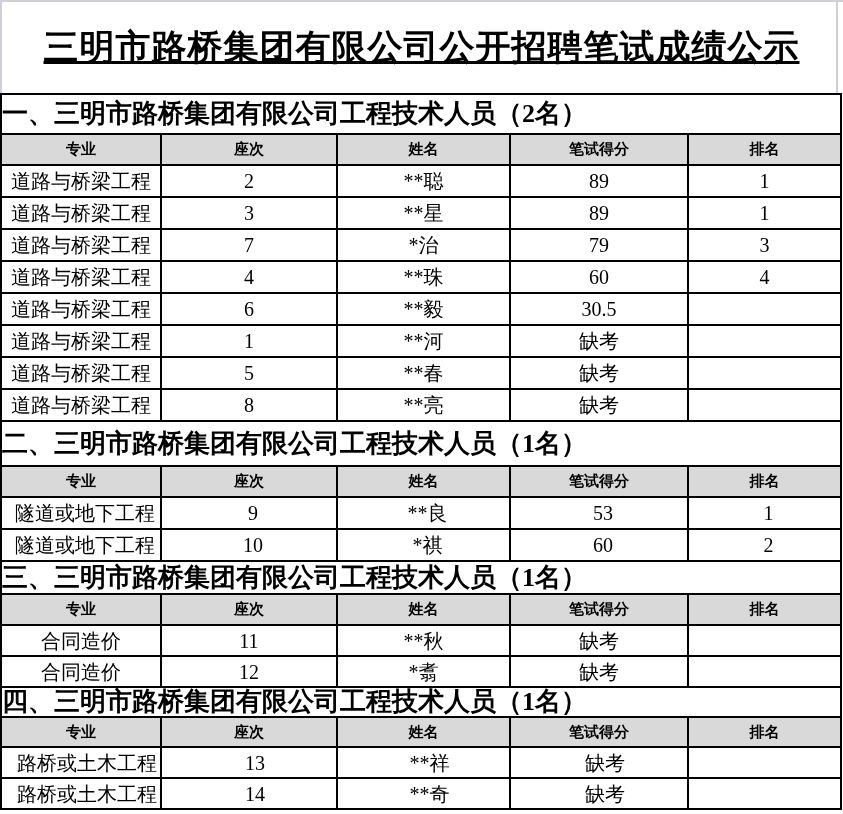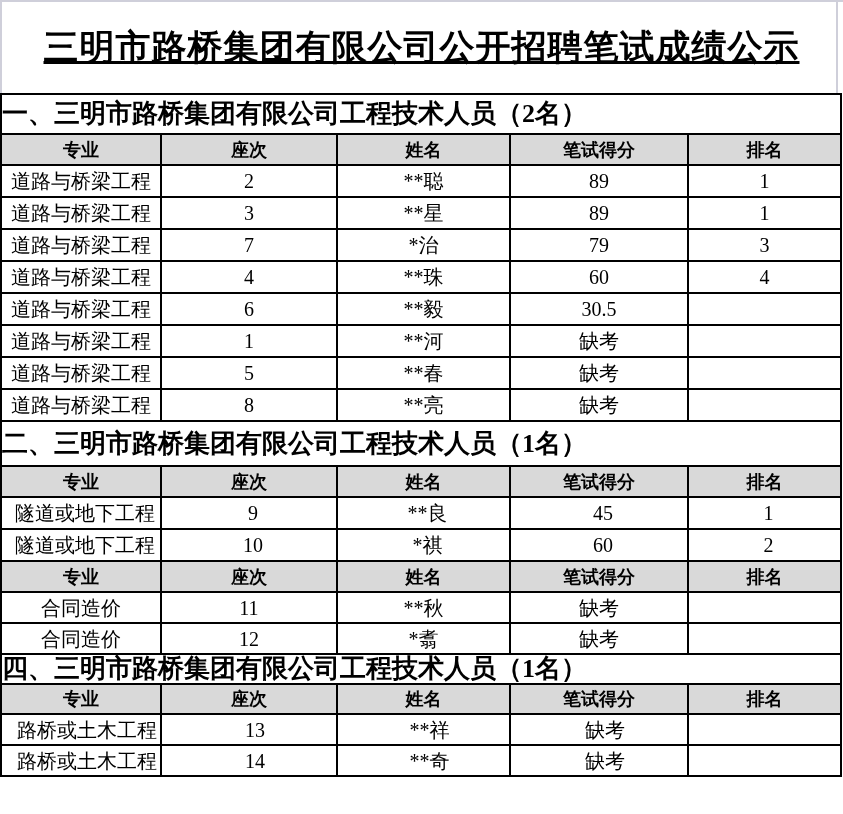--- a/index.html
+++ b/index.html
@@ -76,21 +76,21 @@
     padding-left: 7px;
     background: #ffffff;
   }
   tr.sec-heading-row-0 td { height: 40px; font-family: Liberation Serif, serif; }
   tr.sec-heading-row-1 td { height: 45px; }
   tr.sec-heading-row-2 td { height: 33px; }
   tr.sec-heading-row-3 td { height: 30px; }
   th.col-header {
     background: #d9d9d9;
     font-weight: bold;
-    font-size: 18px;
+    font-size: 15px;
     text-align: center;
   }
   tr.col-header-row-0 th { height: 31px; }
   tr.col-header-row-1 th { height: 31px; }
   tr.col-header-row-2 th { height: 31px; }
   tr.col-header-row-3 th { height: 30px; }
   td.data-cell {
     font-size: 20px;
     text-align: center;
     background: #ffffff;
@@ -190,30 +190,33 @@
           <th class="col-header">专业</th>
           <th class="col-header">座次</th>
           <th class="col-header">姓名</th>
           <th class="col-header">笔试得分</th>
           <th class="col-header">排名</th>
         </tr>
         <tr class="data-row-sec-1">
           <td class="data-cell">隧道或地下工程</td>
           <td class="data-cell">9</td>
           <td class="data-cell">**良</td>
-          <td class="data-cell">45</td>
+          <td class="data-cell">53</td>
           <td class="data-cell">1</td>
         </tr>
         <tr class="data-row-sec-1">
           <td class="data-cell">隧道或地下工程</td>
           <td class="data-cell">10</td>
           <td class="data-cell">*祺</td>
           <td class="data-cell">60</td>
           <td class="data-cell">2</td>
         </tr>
+        <tr class="sec-heading-row-2">
+          <td colspan="5" class="sec-heading">三、三明市路桥集团有限公司工程技术人员（1名）</td>
+        </tr>
         <tr class="col-header-row-2">
           <th class="col-header">专业</th>
           <th class="col-header">座次</th>
           <th class="col-header">姓名</th>
           <th class="col-header">笔试得分</th>
           <th class="col-header">排名</th>
         </tr>
         <tr class="data-row-sec-2">
           <td class="data-cell">合同造价</td>
           <td class="data-cell">11</td>

